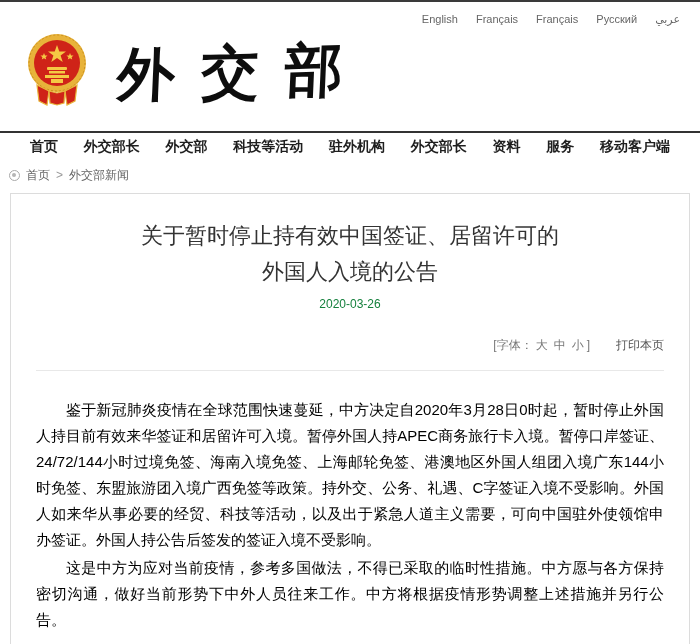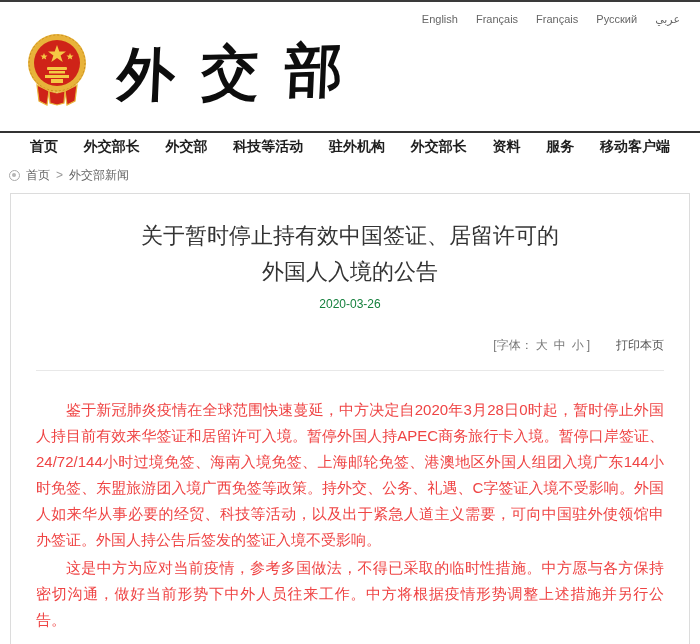--- a/index.html
+++ b/index.html
@@ -32,21 +32,21 @@
   
   .card { margin:4px 10px 0; background:#fff; border:1px solid #dcdcdc;
     padding:24px 25px 80px; min-height:720px; }
   .title { text-align:center; font-size:22px; font-weight:normal; color:#333; line-height:36px; }
   .date { text-align:center; font-size:12px; color:#15803d; margin-top:7px; }
   .tools { text-align:right; font-size:12px; color:#777; margin-top:26px; }
   .tools .sz { margin:0 3px; cursor:pointer; }
   .tools .print { margin-left:26px; cursor:pointer; color:#555; }
   .divider { border:none; border-top:1px solid #e8e8e8; margin-top:16px; }
   .article { margin-top:16px; }
-  .article p { font-size:15px; color:#ef4444; line-height:26px; text-align:justify;
+  .article p { font-size:15px; color:#000000; line-height:26px; text-align:justify;
     text-indent:2em; }
   .p1 { margin-top:26px; }
   .p2 { margin-top:2px; }
 </style>
 </head>
 <body>
 
 <div class="topline"></div>
 
 <div class="header">

